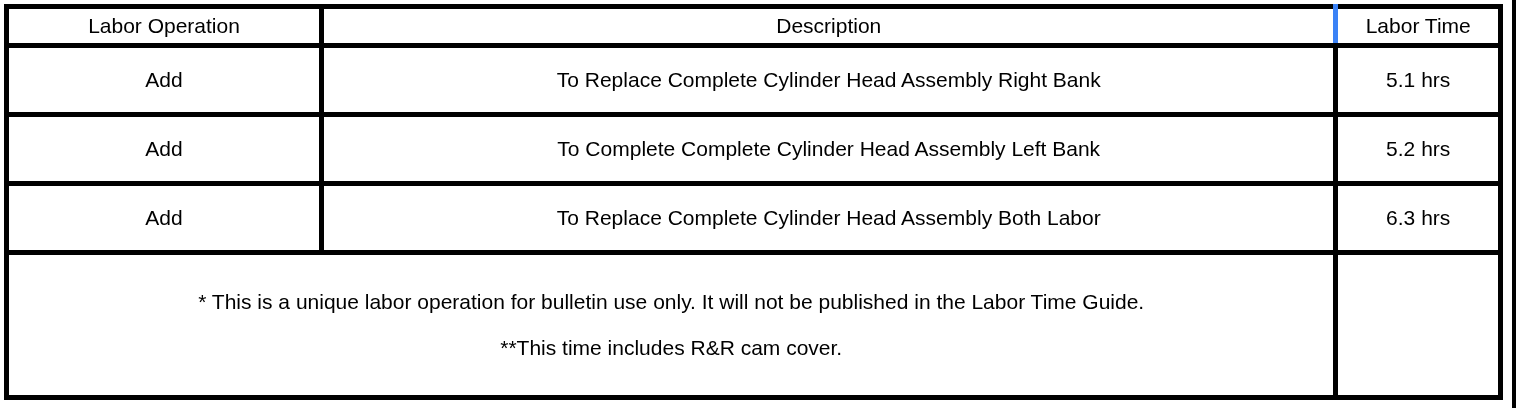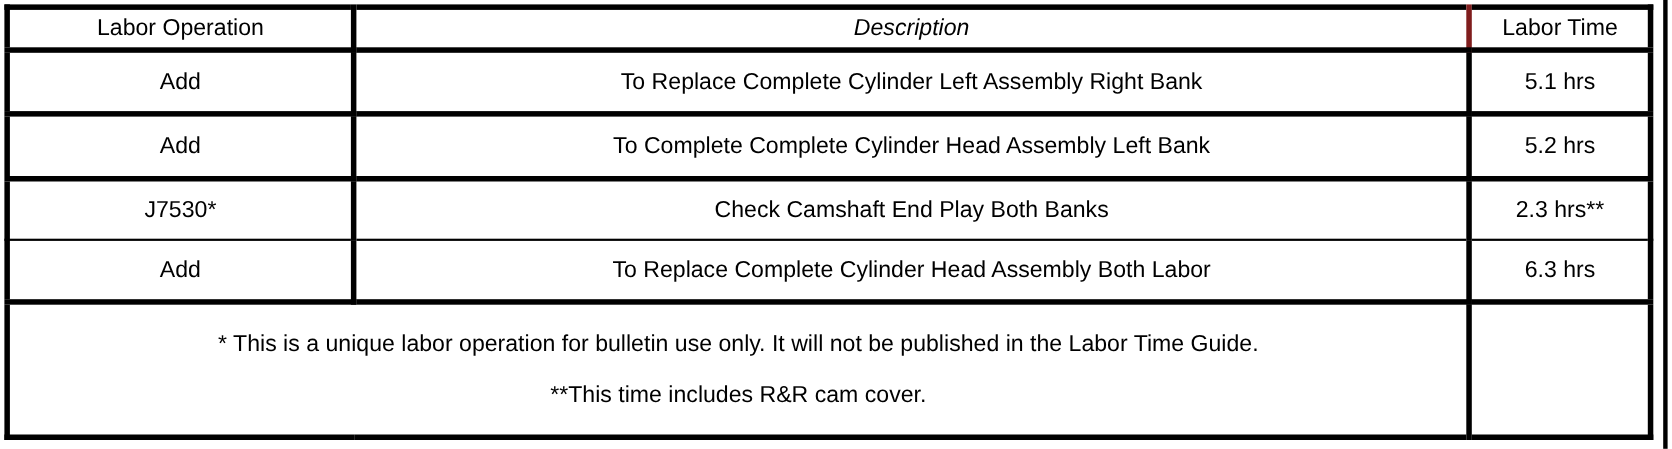--- a/index.html
+++ b/index.html
@@ -63,21 +63,21 @@
   col.c-time { width: 164px; }
 
   
   tr.header-row th {
     height: 34px;
     font-weight: bold;
     font-size: 23px;
     border-bottom: 5px solid #000000;
   }
   tr.header-row th.col-op   { border-right: 5px solid #000000; }
-  tr.header-row th.col-desc { border-right: 5px solid #7f1d1d; font-style: italic; }
+  tr.header-row th.col-desc { border-right: 5px solid #3b82f6; }
 
   
   tr.data-row td {
     height: 42px;
   }
   tr.data-row td.col-op   { border-right: 5px solid #000000; }
   tr.data-row td.col-desc { border-right: 5px solid #000000; }
 
   
   tr.sep-thin td { border-bottom: 2px solid #000000; }
@@ -127,36 +127,31 @@
         <th class="col-desc">Description</th>
         <th class="col-time">Labor Time</th>
       </tr>
     </thead>
 
     <tbody>
 
 
       <tr class="data-row sep-thick">
         <td class="col-op">Add</td>
-        <td class="col-desc">To Replace Complete Cylinder Left Assembly Right Bank</td>
+        <td class="col-desc">To Replace Complete Cylinder Head Assembly Right Bank</td>
         <td class="col-time">5.1 hrs</td>
       </tr>
 
 
       <tr class="data-row sep-thick">
         <td class="col-op">Add</td>
         <td class="col-desc">To Complete Complete Cylinder Head Assembly Left Bank</td>
         <td class="col-time">5.2 hrs</td>
       </tr>
 
-      <tr class="data-row sep-thin">
-        <td class="col-op">J7530*</td>
-        <td class="col-desc">Check Camshaft End Play Both Banks</td>
-        <td class="col-time">2.3 hrs**</td>
-      </tr>
 
       <tr class="data-row sep-thick">
         <td class="col-op">Add</td>
         <td class="col-desc">To Replace Complete Cylinder Head Assembly Both Labor</td>
         <td class="col-time">6.3 hrs</td>
       </tr>
 
       <tr class="footnote-row">
         <td class="col-footnote" colspan="2">
           <span class="footnote-line">* This is a unique labor operation for bulletin use only. It will not be published in the Labor Time Guide.</span>

